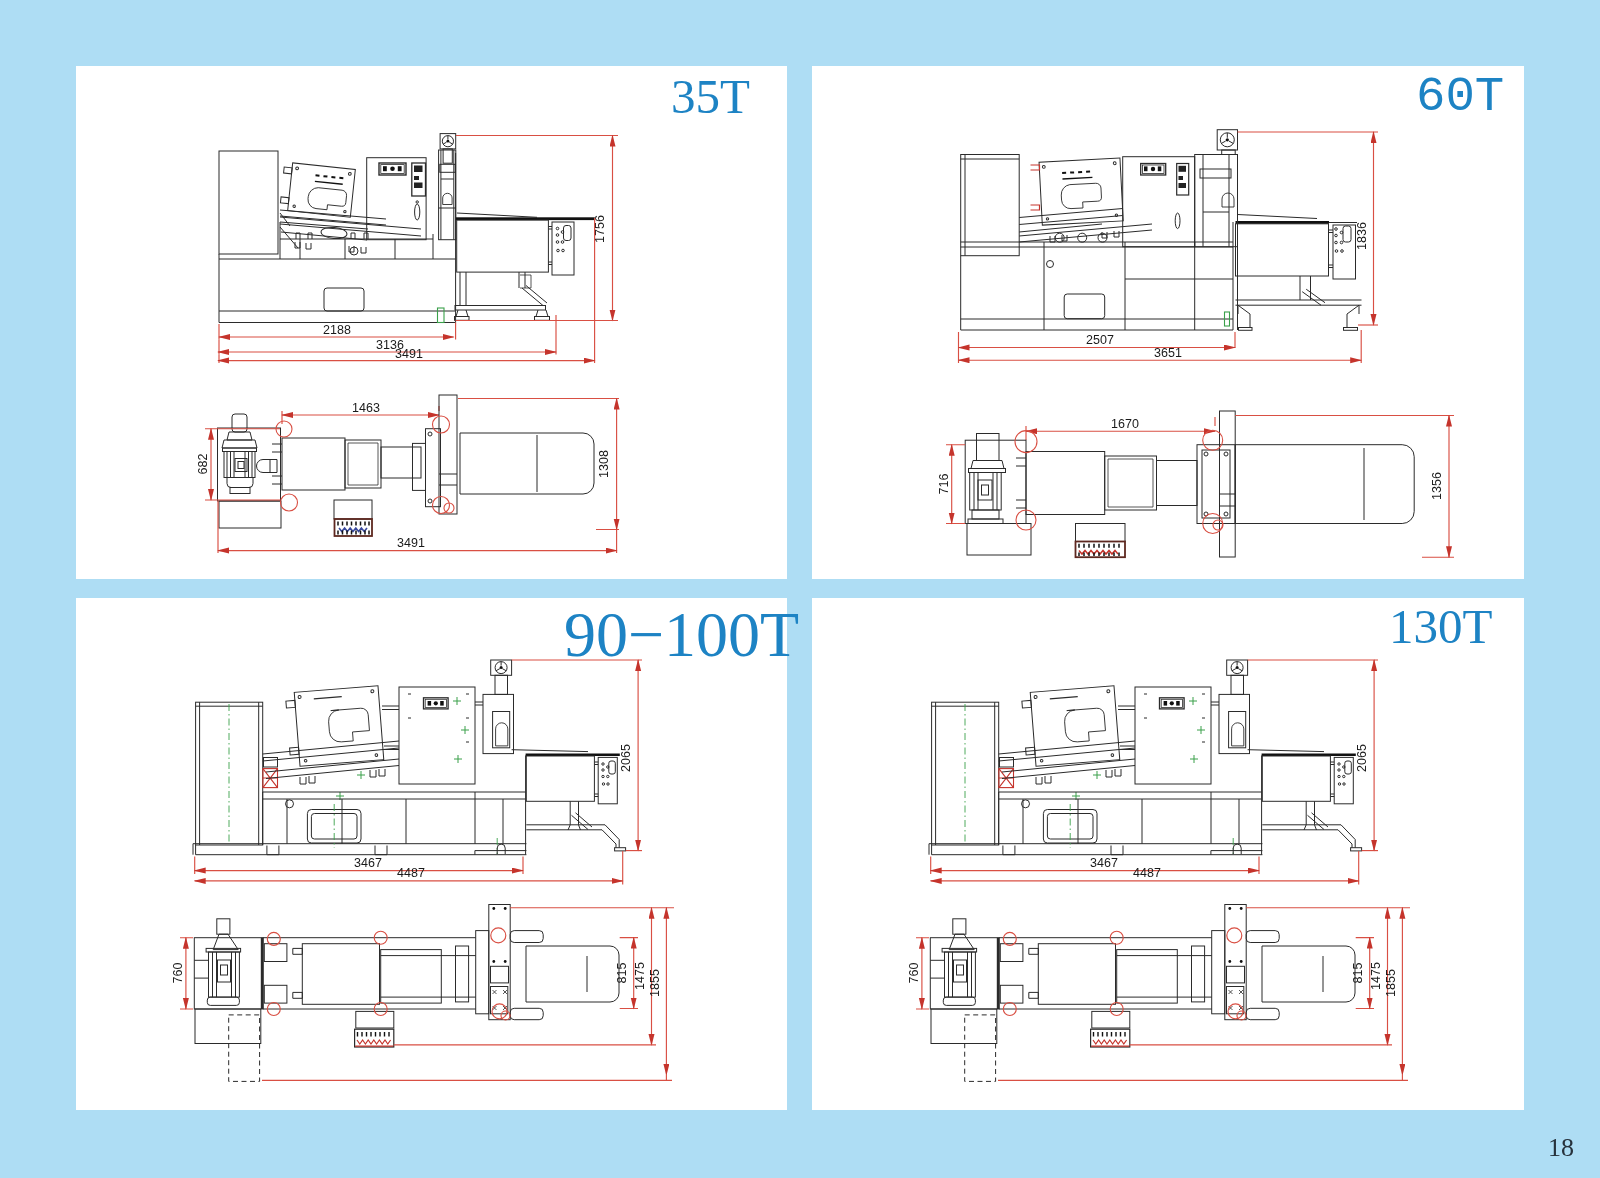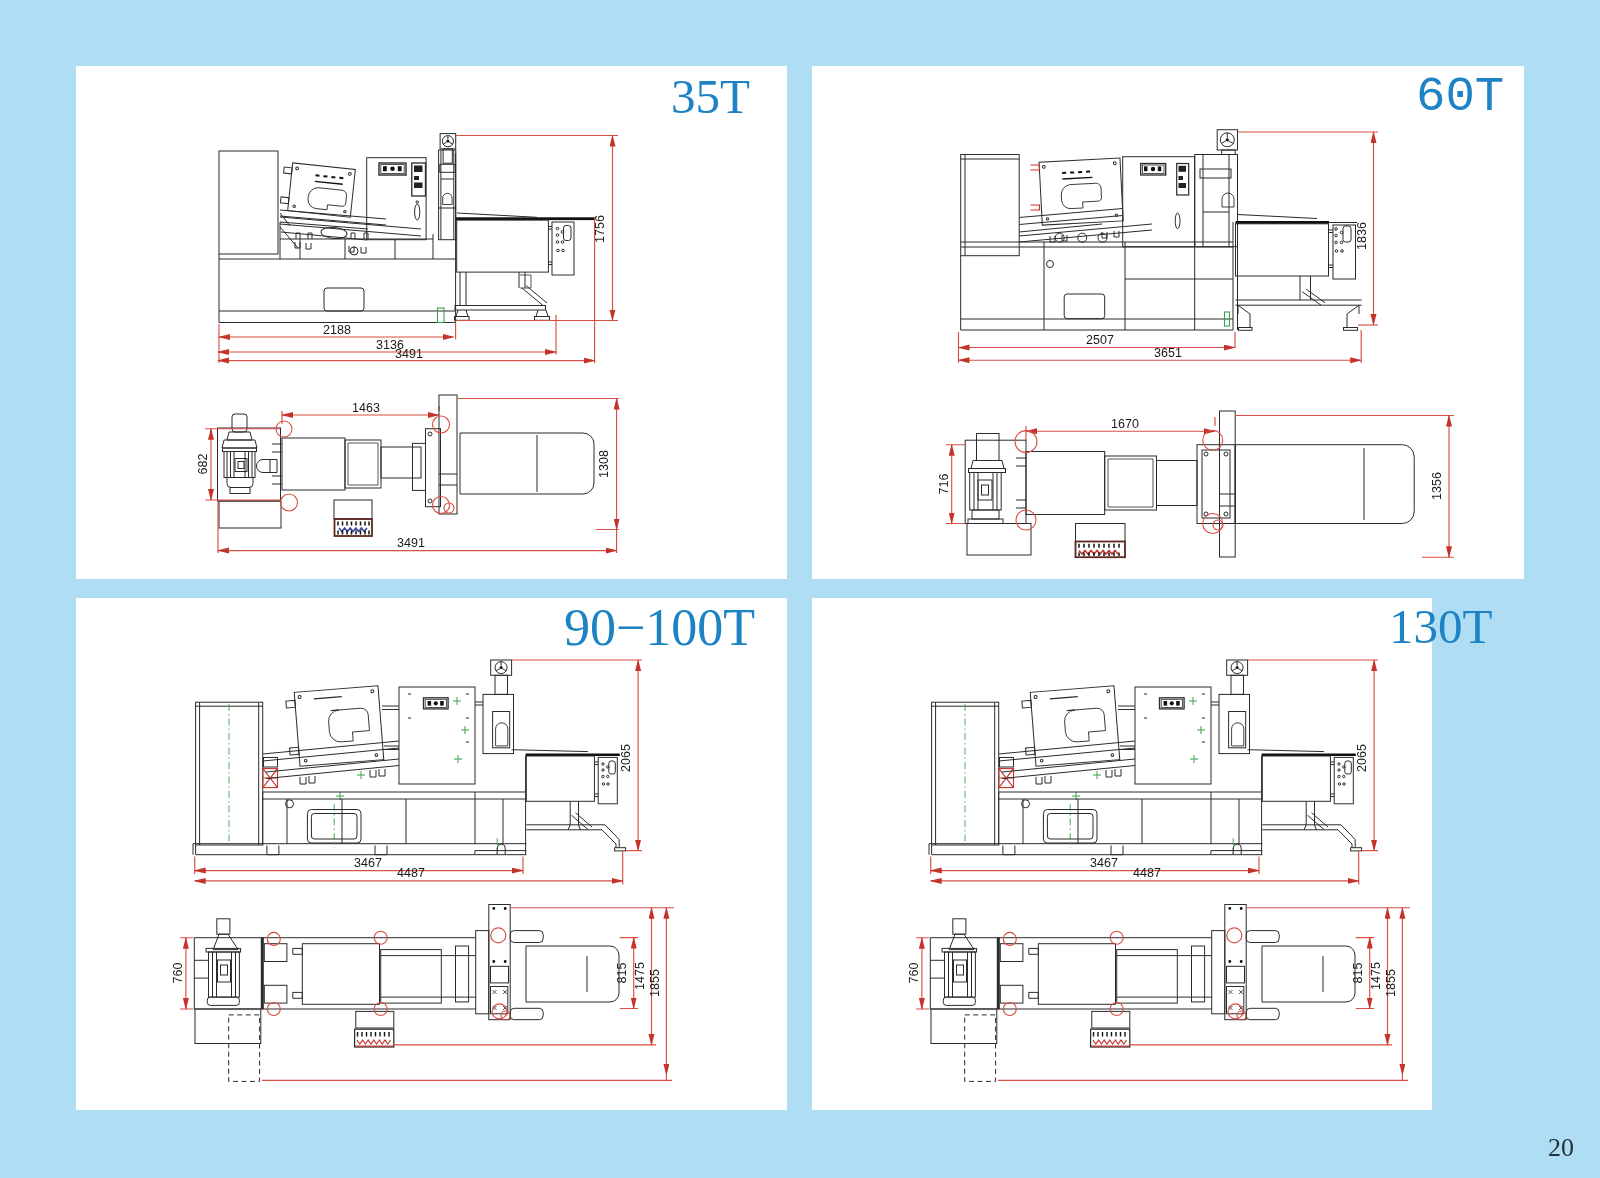--- a/index.html
+++ b/index.html
@@ -755,24 +755,24 @@
 </svg>
 
 <div style="position:absolute;left:604px;top:3px;width:85px;"><span class="ttl" style="font-size:49px;font-family:Liberation Mono, monospace;">60T</span></div>
 </div>
 
 <div class="panel" style="left:76px;top:598px;width:711px;height:512px;">
 <svg width="711" height="512" viewBox="0 0 711 512">
 <use href="#m34"></use>
 </svg>
 
-<div style="position:absolute;left:488px;top:0px;width:220px;"><span class="ttl" style="font-size:52px;font-family:Liberation Serif, serif;">90−100T</span></div>
+<div style="position:absolute;left:488px;top:0px;width:220px;"><span class="ttl" style="font-size:64px;font-family:Liberation Serif, serif;">90−100T</span></div>
 </div>
 
-<div class="panel" style="left:812px;top:598px;width:620px;height:512px;">
+<div class="panel" style="left:812px;top:598px;width:712px;height:512px;">
 <svg width="712" height="512" viewBox="0 0 712 512">
 <use href="#m34"></use>
 </svg>
 
 <div style="position:absolute;left:577px;top:0px;width:130px;"><span class="ttl" style="font-size:49px;">130T</span></div>
 </div>
 
-<div class="pageno">20</div>
+<div class="pageno">18</div>
 
 </body></html>

